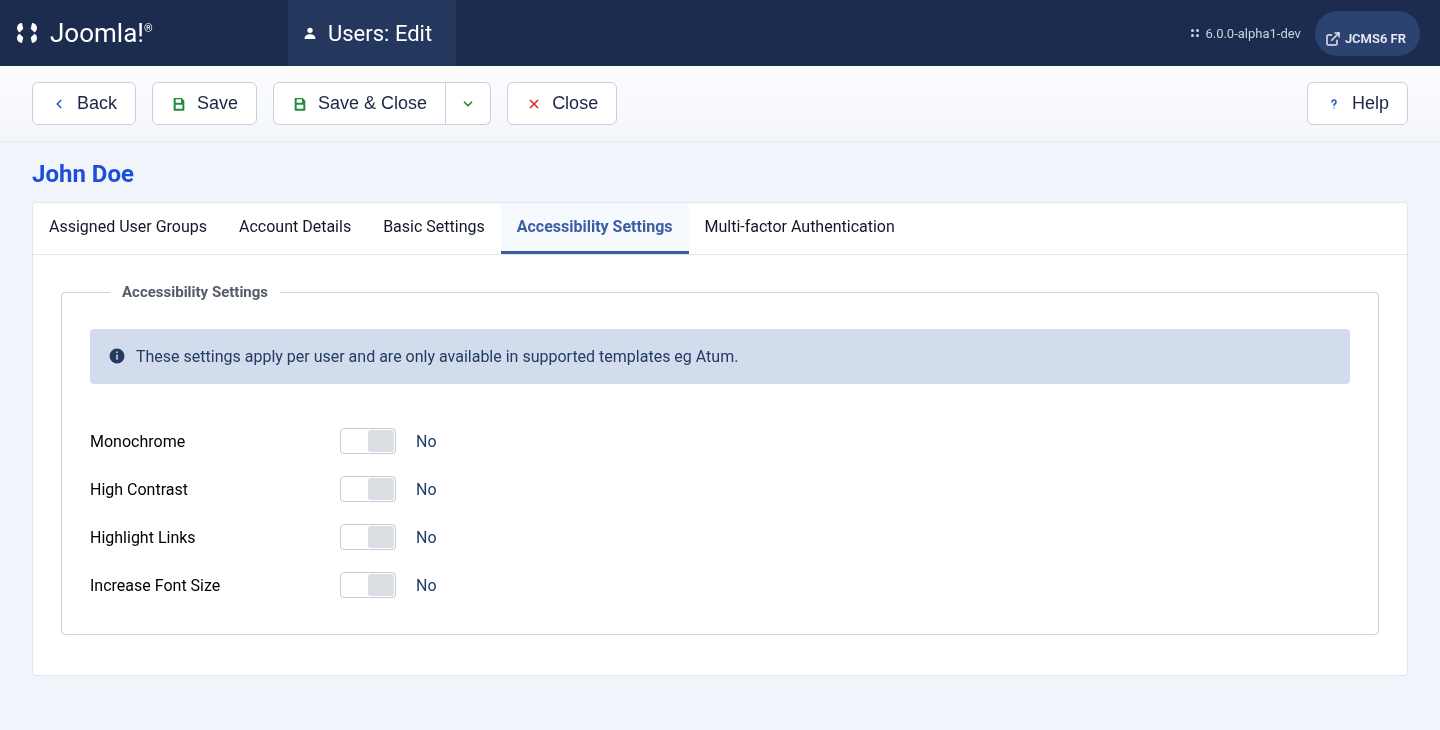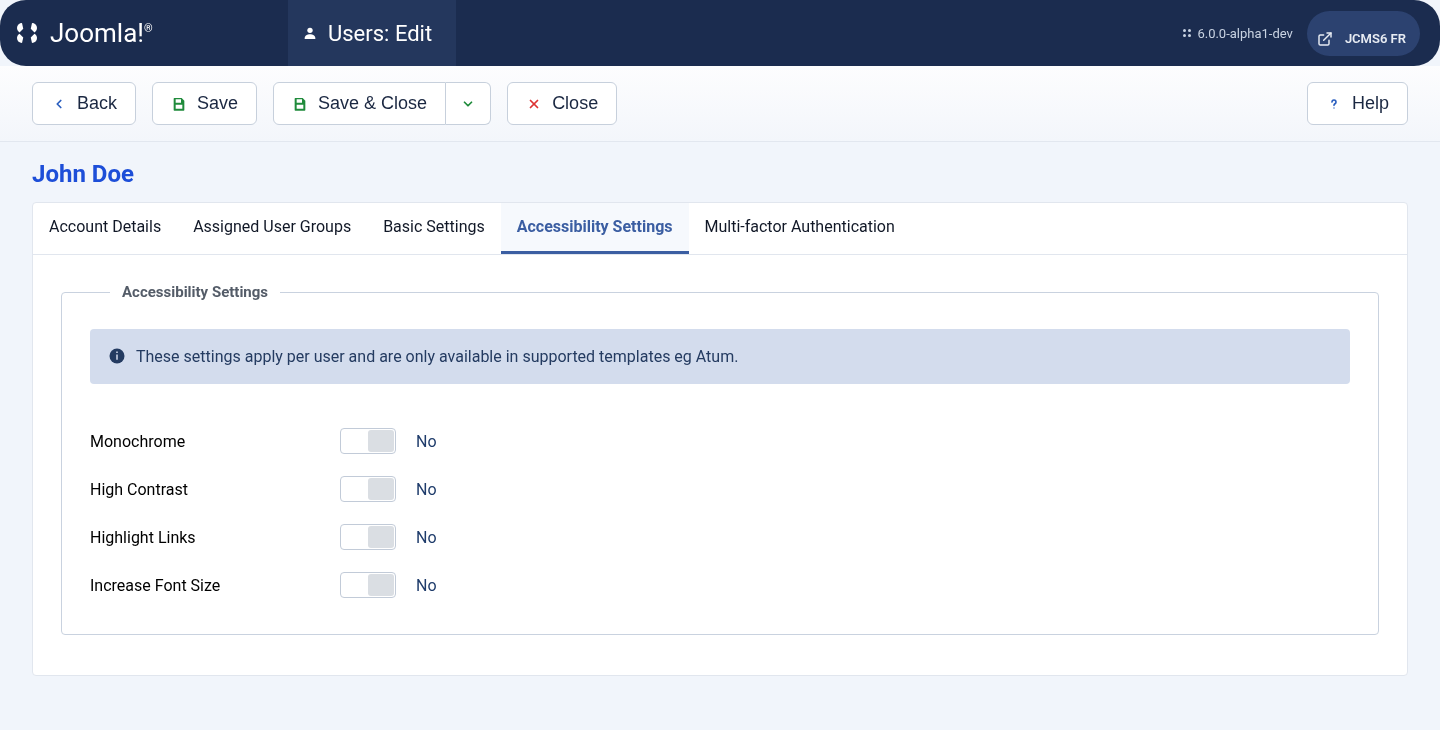--- a/index.html
+++ b/index.html
@@ -10,21 +10,20 @@
     font-size: 15px;
   }
 
   
   .topbar {
     display: flex;
     align-items: stretch;
     height: 66px;
     background: #1b2c4f;
     color: #fff;
-    border-radius: 26px;
   }
   .topbar-brand {
     width: 288px;
     display: flex;
     align-items: center;
     gap: 8px;
     padding-left: 12px;
     font-size: 26px;
     font-weight: 400;
   }
@@ -45,21 +44,21 @@
     align-items: center;
     gap: 14px;
     padding-right: 20px;
     font-size: 13px;
     color: #c9d3e2;
   }
   .version-line { display: flex; align-items: center; gap: 4px; }
   .site-pill {
     display: flex;
     align-items: center;
-    gap: 8px;
+    gap: 0;
     background: #2c4270;
     border-radius: 999px;
     padding: 16px 14px 5px 6px;
     color: #e8ecf3;
     font-weight: 600;
     font-size: 13px;
   }
   .site-pill .ext-icon {
     width: 24px; height: 24px;
     border-radius: 999px;
@@ -285,22 +284,22 @@
     </span>
     <span>Help</span>
   </button>
 </div>
 
 <h1 class="page-title">John Doe</h1>
 
 <div class="card">
 
   <div class="tabs">
+    <div class="tab">Assigned User Groups</div>
     <div class="tab">Account Details</div>
-    <div class="tab">Assigned User Groups</div>
     <div class="tab">Basic Settings</div>
     <div class="tab active">Accessibility Settings</div>
     <div class="tab">Multi-factor Authentication</div>
   </div>
 
   <div class="fieldset-wrap">
     <fieldset class="a11y">
       <legend>Accessibility Settings</legend>
 
       <div class="info-banner">

